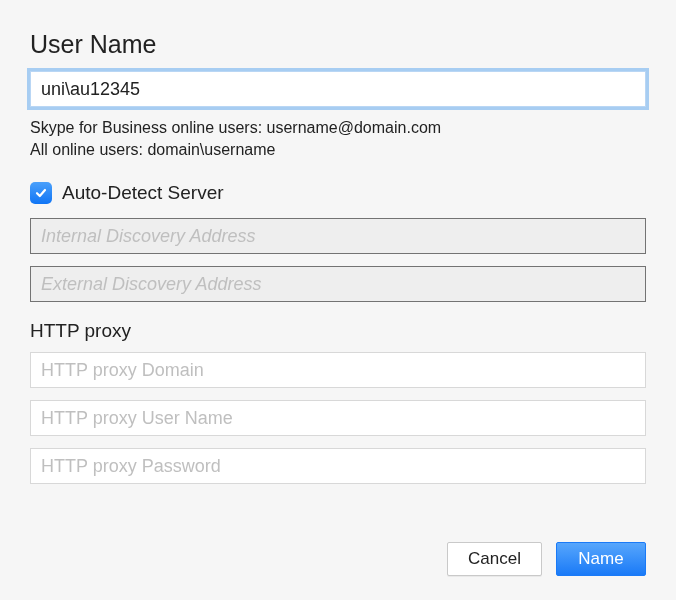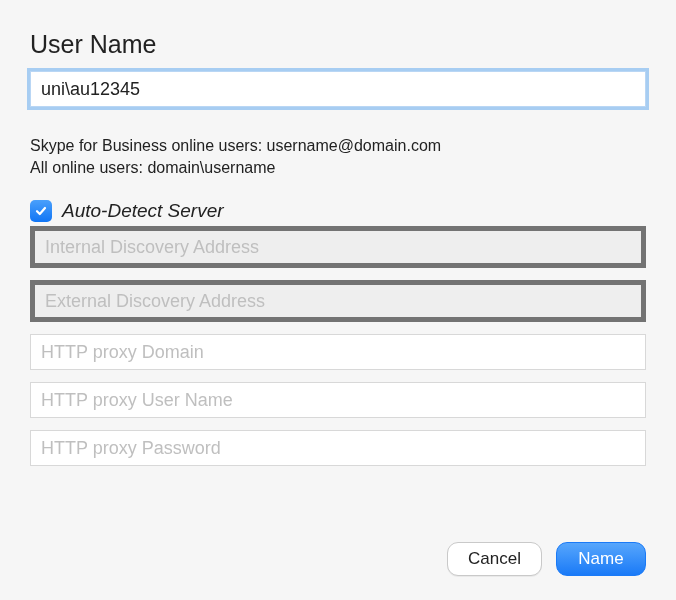--- a/index.html
+++ b/index.html
@@ -17,21 +17,21 @@
     .form-area { flex: 1; }
     .label {
       font-size: 25px;
       color: #222;
       margin-bottom: 12px;
     }
     .help-text {
       font-size: 16px;
       color: #222;
       line-height: 1.35;
-      margin-top: 28px;
+      margin-top: 10px;
       margin-bottom: 22px;
     }
     .text-input {
       width: 100%;
       height: 36px;
       background: #fff;
       border: 1px solid #d8d8d8;
       padding: 16px 10px;
       font-size: 18px;
       color: #222;
@@ -41,35 +41,35 @@
       outline: 3px solid #a7cdf2;
       outline-offset: 0;
       box-shadow: 0 0 0 1px #7fb6ea;
     }
     .text-input::placeholder {
       color: #bfbfbf;
     }
     .text-input[disabled] {
       background: #eeeeee;
       color: #0f172a;
-      border: 5px solid #737373;
+      border: 1px solid #737373;
+      font-style: italic;
     }
     .field-gap { margin-bottom: 12px; }
     .section-label {
       font-size: 19px;
       color: #222;
       margin-top: 6px;
       margin-bottom: 10px;
     }
     .checkbox-row {
       display: flex;
       align-items: center;
       gap: 10px;
-      margin-bottom: 4px;
-      font-style: italic;
+      margin-bottom: 14px;
     }
     .checkbox {
       width: 22px;
       height: 22px;
       border-radius: 5px;
       background: linear-gradient(#4aa0fb, #1075f5);
       display: flex;
       align-items: center;
       justify-content: center;
       cursor: pointer;
@@ -79,21 +79,21 @@
     .checkbox-label { font-size: 19px; color: #222; }
     .button-row {
       display: flex;
       justify-content: flex-end;
       gap: 14px;
       padding-top: 18px;
     }
     .btn {
       min-width: 90px;
       height: 34px;
-      border-radius: 11px;
+      border-radius: 2px;
       font-size: 17px;
       cursor: pointer;
       padding: 12px 20px;
       display: inline-flex;
       align-items: center;
       justify-content: center;
     }
     .btn-default {
       background: #fff;
       border: 1px solid #c9c9c9;
@@ -123,20 +123,21 @@
       <svg width="14" height="14" viewBox="0 0 14 14">
         <path d="M3 7.2 L5.8 10 L11 4" stroke="white" stroke-width="2.2" fill="none" stroke-linecap="round" stroke-linejoin="round"></path>
       </svg>
     </div>
     <span class="checkbox-label">Auto-Detect Server</span>
   </div>
 
   <input type="text" class="text-input field-gap" disabled="" placeholder="Internal Discovery Address" style="">
   <input type="text" class="text-input field-gap" disabled="" placeholder="External Discovery Address" style="">
 
+  <div class="section-label">HTTP proxy</div>
   <input type="text" class="text-input field-gap" placeholder="HTTP proxy Domain" style="">
   <input type="text" class="text-input field-gap" placeholder="HTTP proxy User Name" style="">
   <input type="password" class="text-input field-gap" placeholder="HTTP proxy Password" style="">
 </div>
 
 <div class="button-row">
   <button class="btn btn-default">Cancel</button>
   <button class="btn btn-primary">Name</button>
 </div>
 

